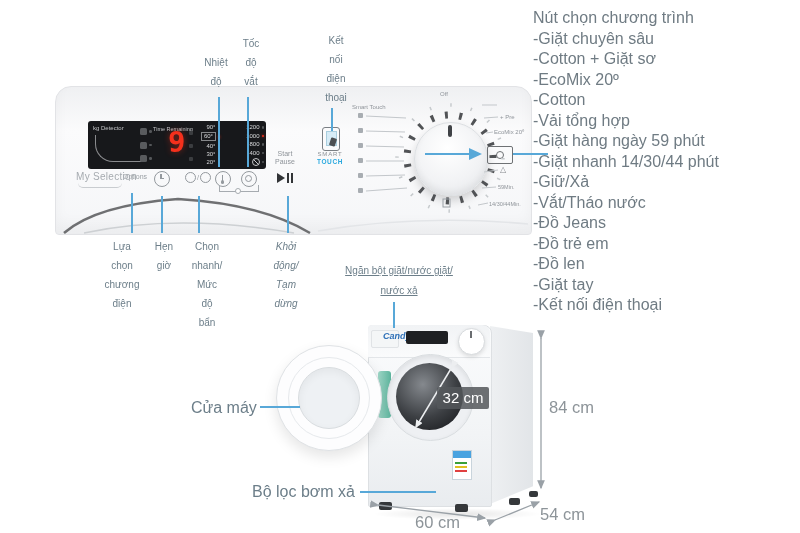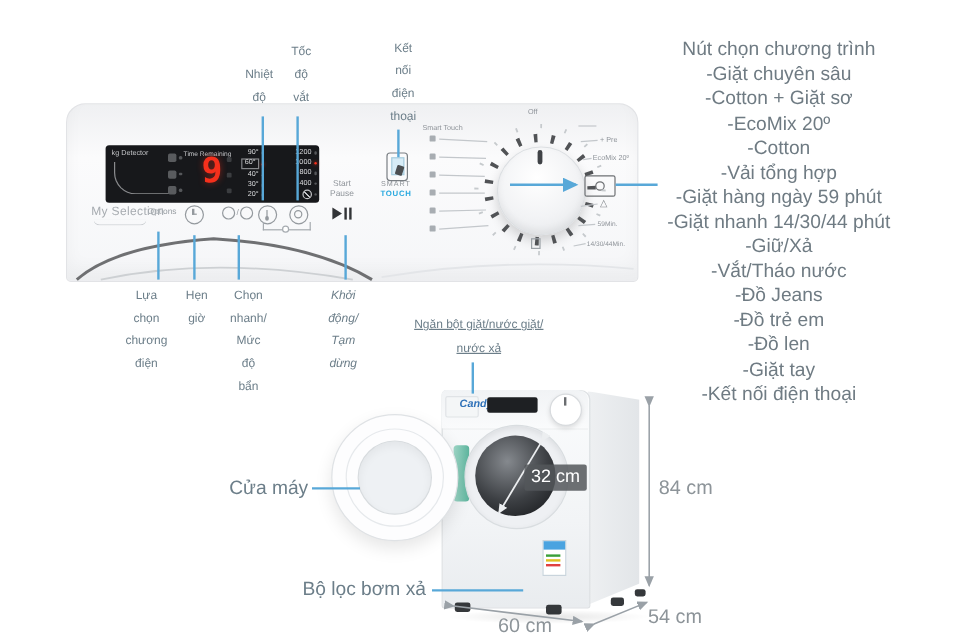--- a/index.html
+++ b/index.html
@@ -8,22 +8,22 @@
   }
   html,body{margin:0;padding:0;background:#fff;}
   #canvas{position:relative;width:800px;height:533px;background:#fff;overflow:hidden;
           font-family:"Liberation Sans",sans-serif;}
   .abs{position:absolute;}
   
   .lbl{position:absolute;transform:translateX(-50%);text-align:center;color:var(--label-text);
        font-size:10px;line-height:19px;white-space:pre-line;z-index:8;}
   .lbl-left{position:absolute;color:var(--label-text);font-size:16px;line-height:19px;z-index:8;white-space:pre-line;}
   .dim{position:absolute;color:var(--dim-text);font-size:16.5px;z-index:8;}
-  #program-list{position:absolute;left:533px;top:8px;width:232px;text-align:center;
-       color:var(--list-text);font-size:16px;line-height:20.5px;z-index:8;margin-top:24px;}
+  #program-list{position:absolute;left:533px;top:8px;width:232px;
+       color:var(--list-text);font-size:16px;line-height:20.5px;z-index:8;}
   
   #top-panel{position:absolute;left:55px;top:86px;width:475px;height:147px;
      background:linear-gradient(180deg,#eff0f2,#fbfbfc 30%,#f5f6f8);
      border:1px solid #e2e3e6;border-radius:16px 16px 4px 4px;
      box-shadow:inset 0 -10px 14px rgba(0,0,0,.04);}
   #display{position:absolute;left:88px;top:121px;width:178px;height:48px;background:#17181b;border-radius:3px;}
   .dt{position:absolute;color:#c4c5c8;font-size:5.5px;}
   #kg-curve{position:absolute;left:95px;top:135px;width:46px;height:26px;
      border-left:1px solid #8a8b8e;border-bottom:1px solid #8a8b8e;border-bottom-left-radius:18px;}
   .dicon{width:7px;height:7px;background:#595b5e;border-radius:1.5px;}

